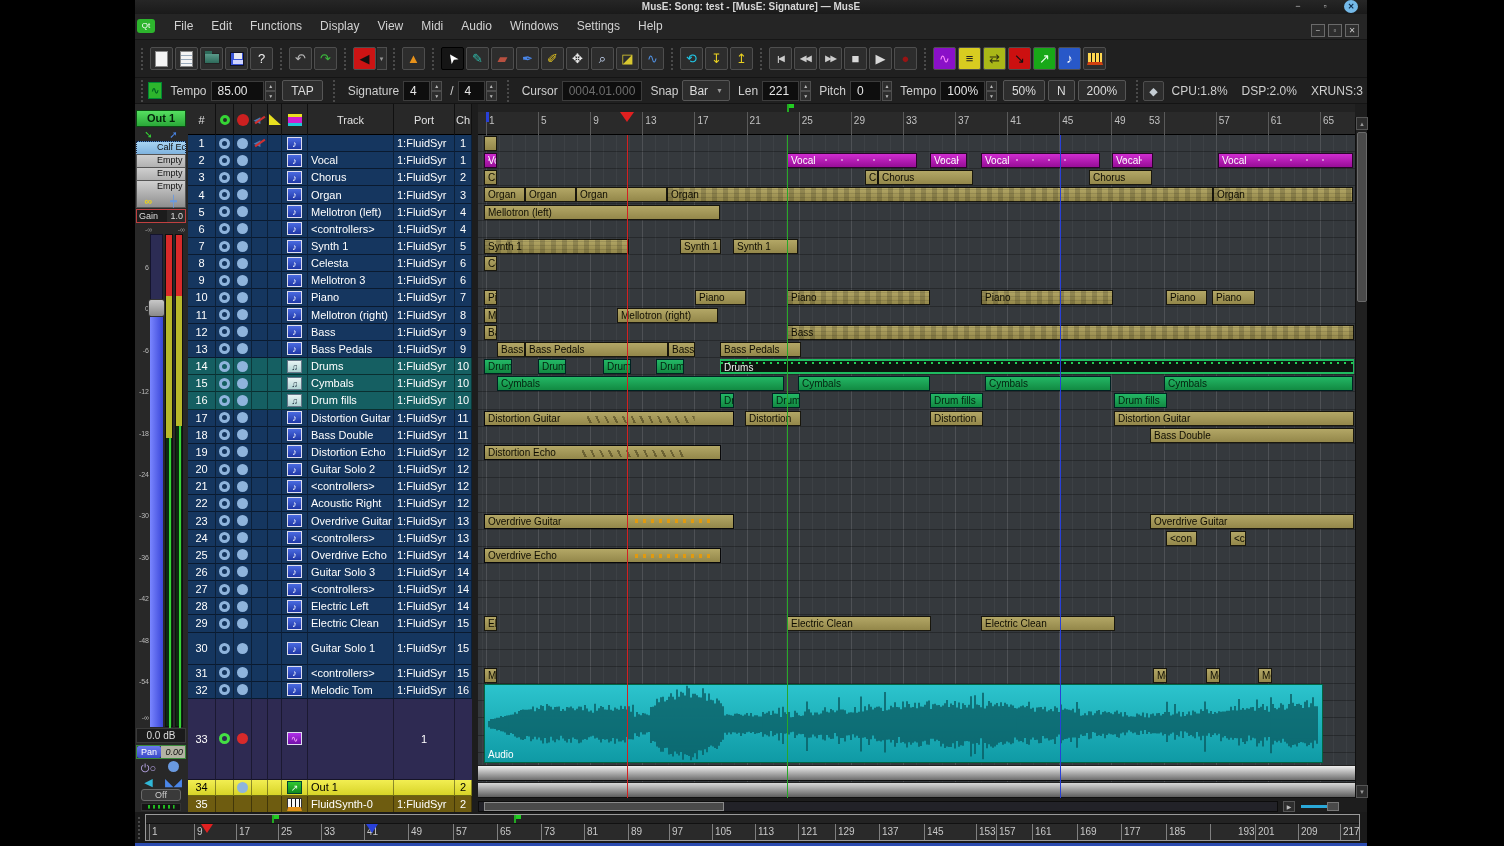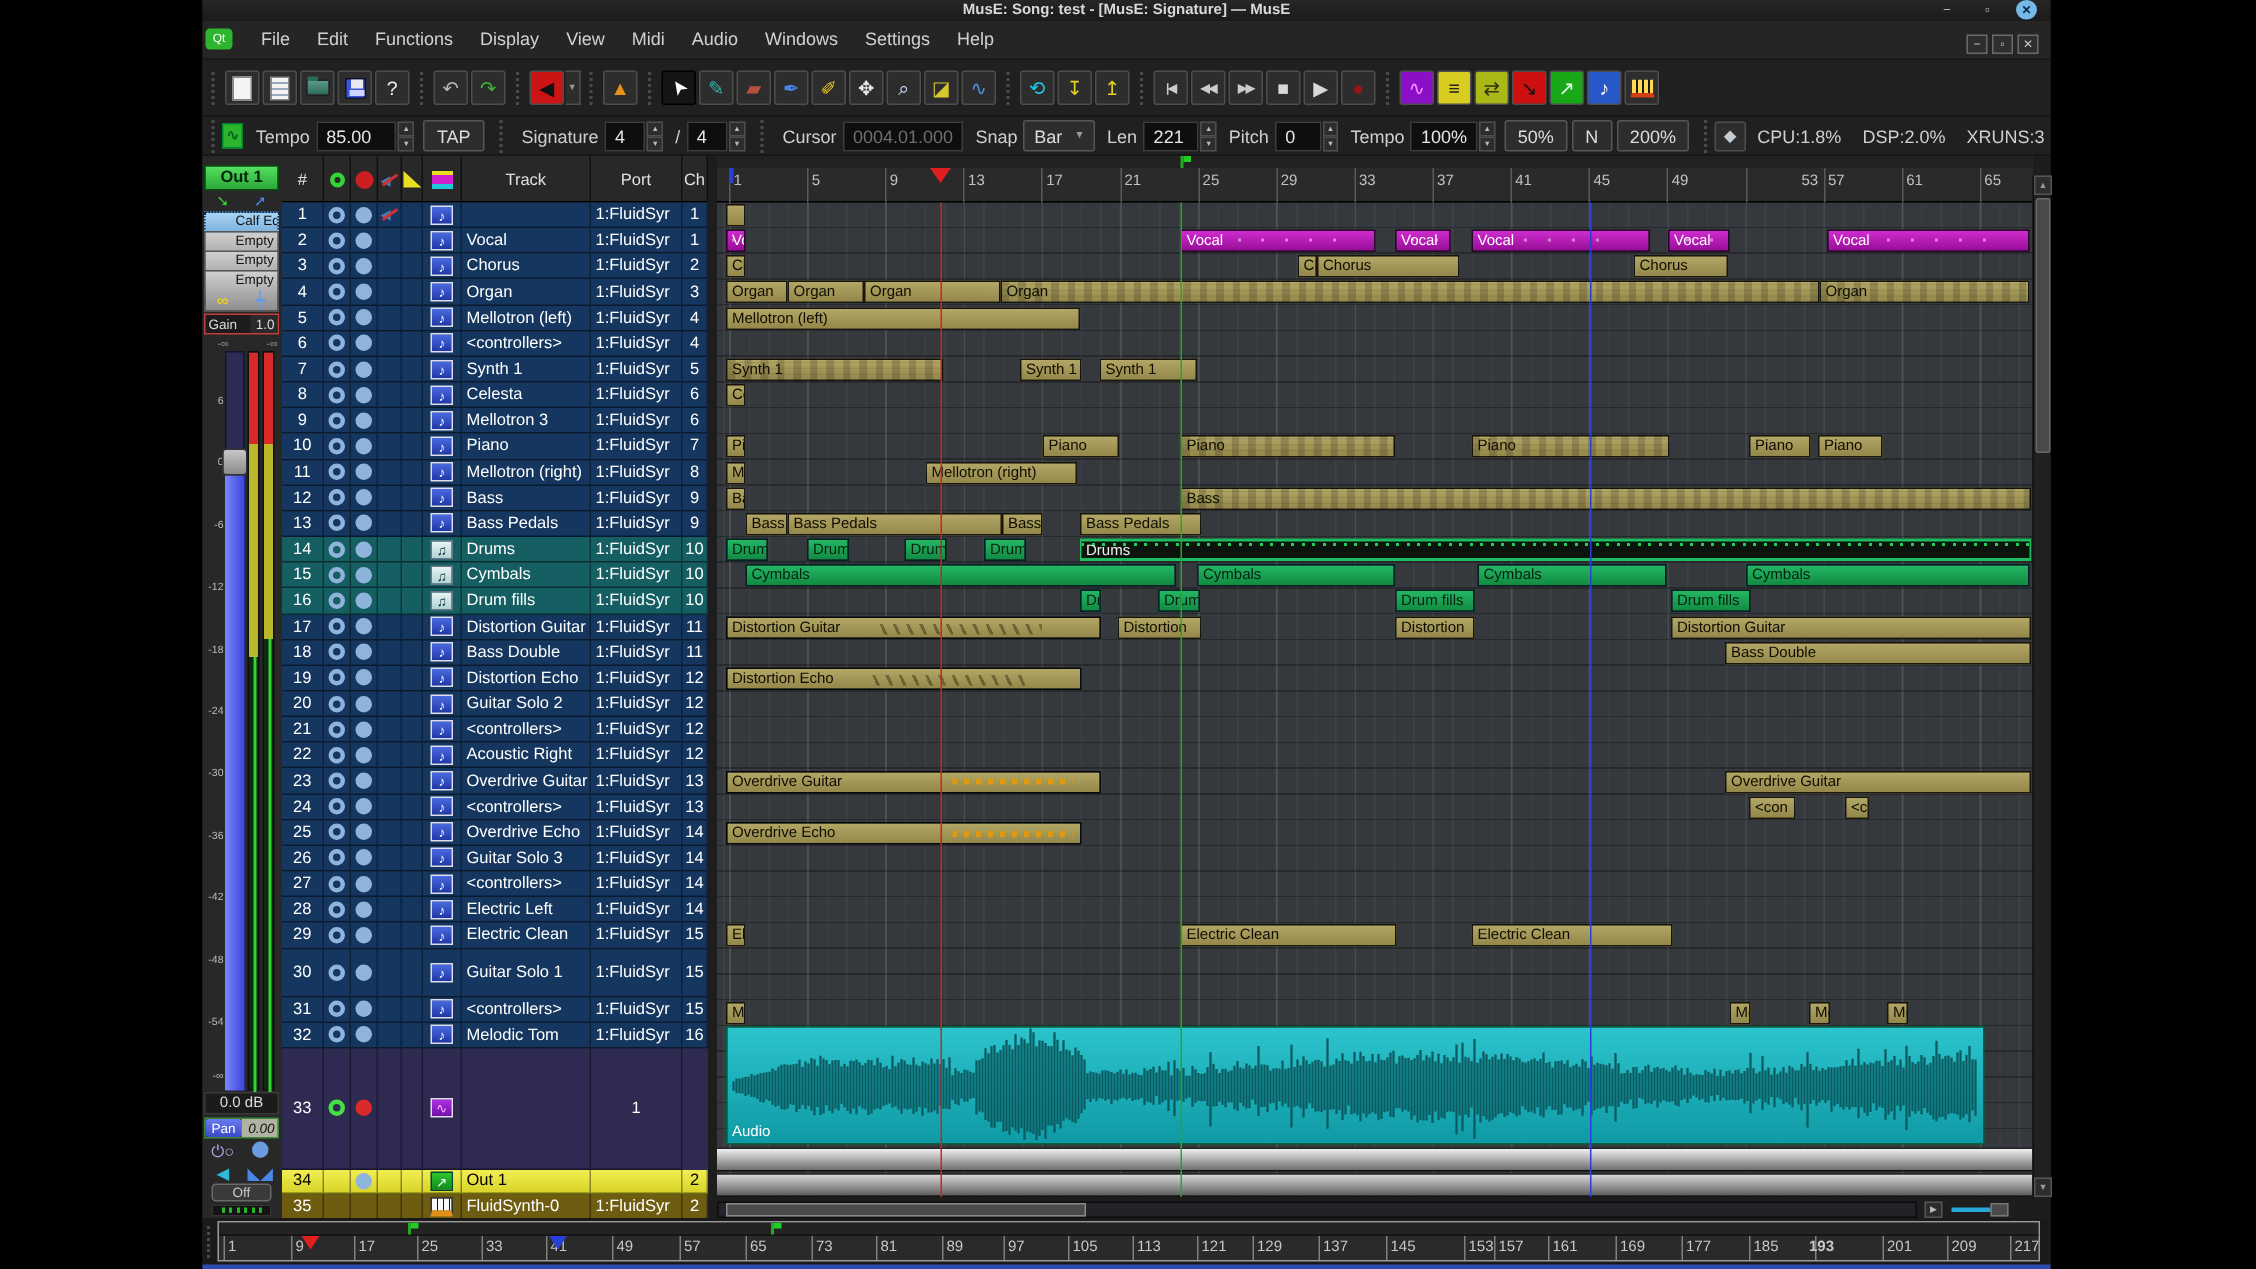--- a/index.html
+++ b/index.html
@@ -1061,21 +1061,21 @@
           <div class="rt-num" style="left: 427.96px;">33</div>
           <div class="rt-tick" style="left: 477.08px;"></div>
           <div class="rt-num" style="left: 480.08px;">37</div>
           <div class="rt-tick" style="left: 529.2px;"></div>
           <div class="rt-num" style="left: 532.2px;">41</div>
           <div class="rt-tick" style="left: 581.32px;"></div>
           <div class="rt-num" style="left: 584.32px;">45</div>
           <div class="rt-tick" style="left: 633.44px;"></div>
           <div class="rt-num" style="left: 636.44px;">49</div>
           <div class="rt-tick" style="left: 685.56px;"></div>
-          <div class="rt-num" style="left: 723px; text-align: center;">53</div>
+          <div class="rt-num" style="left: 671px; text-align: center;">53</div>
           <div class="rt-tick" style="left: 737.68px;"></div>
           <div class="rt-num" style="left: 740.68px;">57</div>
           <div class="rt-tick" style="left: 789.8px;"></div>
           <div class="rt-num" style="left: 792.8px;">61</div>
           <div class="rt-tick" style="left: 841.92px;"></div>
           <div class="rt-num" style="left: 844.92px;">65</div>
           <div class="playhead" style="left: 142px;"></div>
           <div class="flag-g" style="left: 309px;"></div>
           <div style="position: absolute; left: 8px; top: 8px; width: 3px; height: 10px; background: rgb(40, 64, 216);"></div>
         </div>
@@ -1224,21 +1224,21 @@
         <div class="br-num" style="left: 853px;">157</div>
         <div class="br-tick" style="left: 886px;"></div>
         <div class="br-num" style="left: 889px;">161</div>
         <div class="br-tick" style="left: 931px;"></div>
         <div class="br-num" style="left: 934px;">169</div>
         <div class="br-tick" style="left: 975px;"></div>
         <div class="br-num" style="left: 978px;">177</div>
         <div class="br-tick" style="left: 1020px;"></div>
         <div class="br-num" style="left: 1023px;">185</div>
         <div class="br-tick" style="left: 1064px;"></div>
-        <div class="br-num" style="left: 1060px; font-weight: bold;">193</div>
+        <div class="br-num" style="left: 1092px;">193</div>
         <div class="br-tick" style="left: 1109px;"></div>
         <div class="br-num" style="left: 1112px;">201</div>
         <div class="br-tick" style="left: 1152px;"></div>
         <div class="br-num" style="left: 1155px;">209</div>
         <div class="br-tick" style="left: 1194px;"></div>
         <div class="br-num" style="left: 1197px;">217</div>
         <div class="br-tri" style="left: 55px; border-top: 9px solid rgb(224, 32, 32);"></div>
         <div class="br-tri" style="left: 220px; border-top: 9px solid rgb(40, 64, 216);"></div>
         <div class="flag-g" style="left: 126px;"></div>
         <div class="flag-g" style="left: 368px;"></div>

